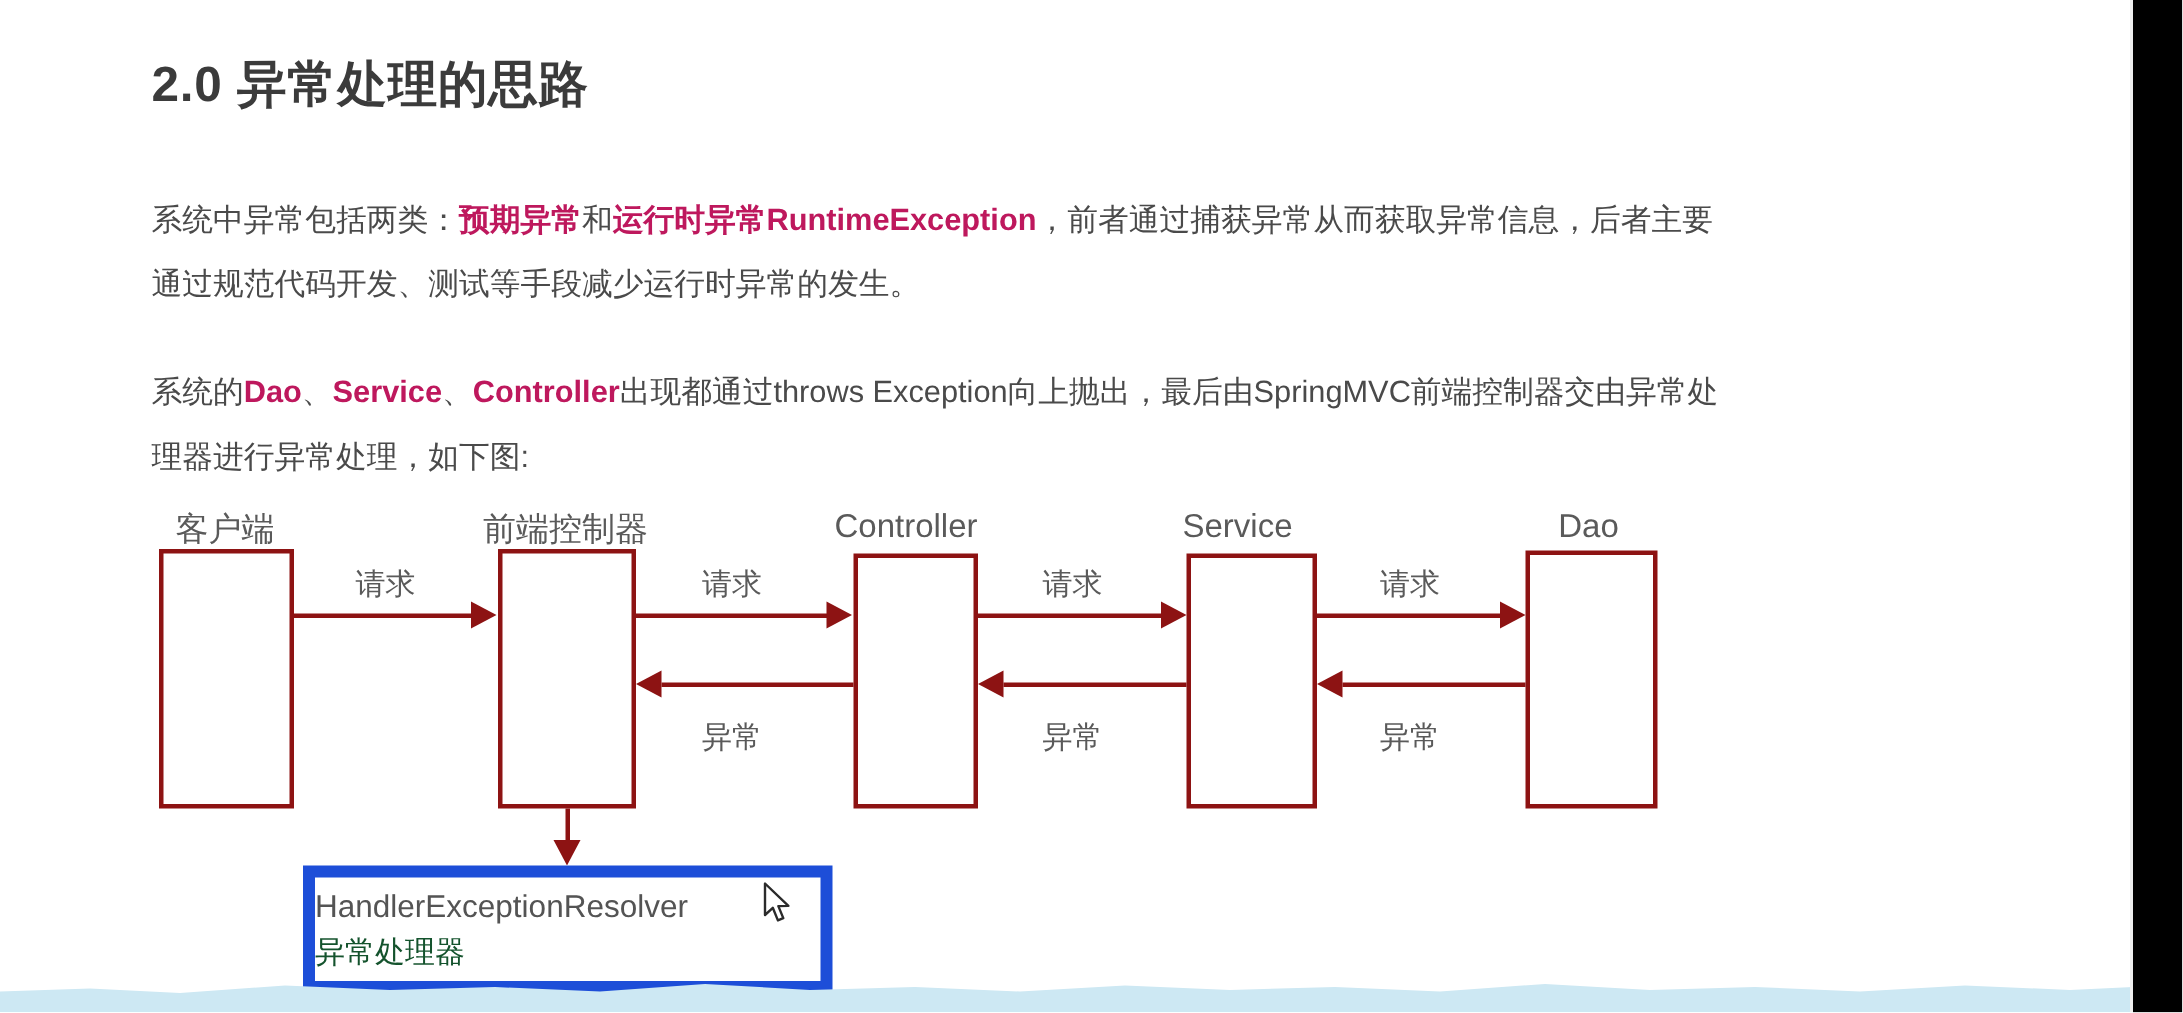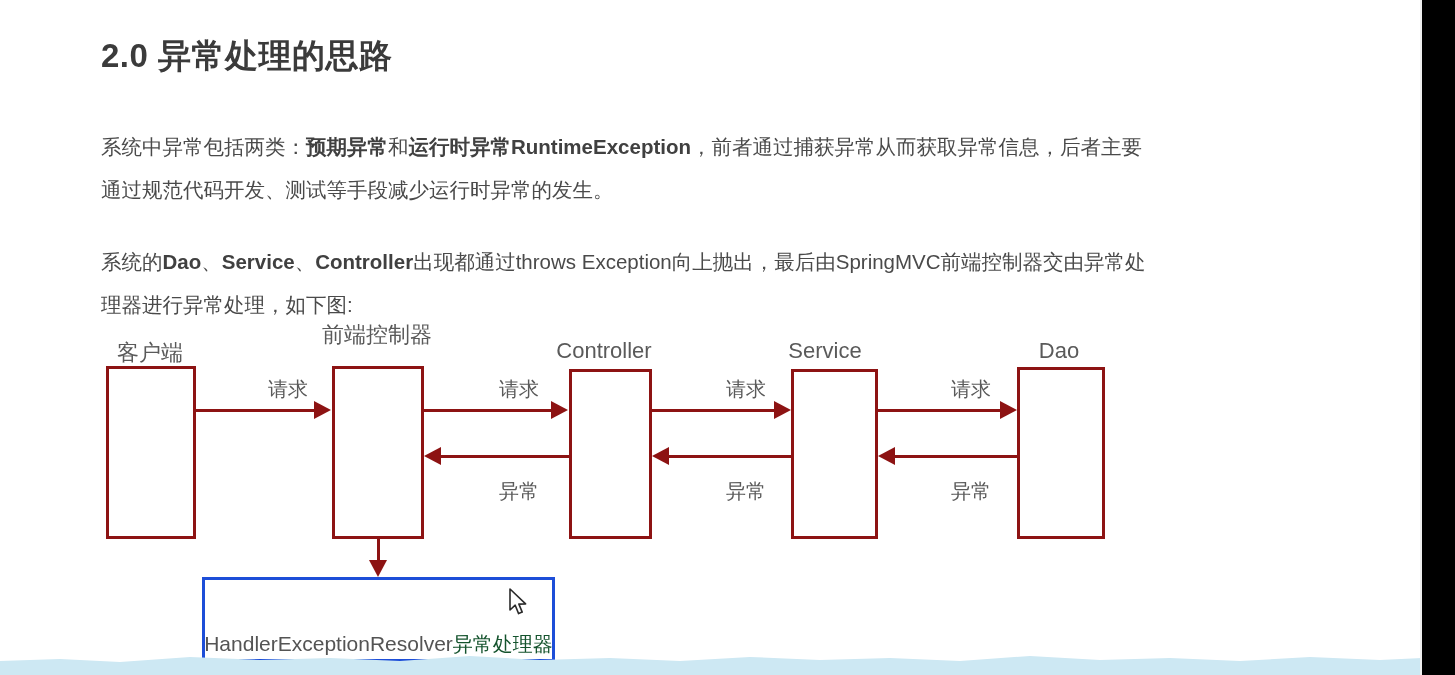--- a/index.html
+++ b/index.html
@@ -60,21 +60,21 @@
     left: 101px;
     width: 1060px;
     font-size: 20.5px;
     line-height: 43px;
     color: #4a4a4a;
   }
   #para-1 { top: 104px; }
   #para-2 { top: 219px; }
 
   .em-red {
-    color: #404040;
+    color: #be185d;
     font-weight: bold;
   }
 
   
   #diagram {
     position: absolute;
     left: 0;
     top: 0;
     width: 1420px;
     height: 675px;
@@ -96,21 +96,20 @@
     background: #ffffff;
     box-sizing: border-box;
   }
 
   .edge-label {
     position: absolute;
     font-size: 20px;
     color: #5a5a5a;
     white-space: nowrap;
     transform: translateX(-50%);
-    margin-left: 31px;
   }
 
   
   .line-h {
     position: absolute;
     height: 3px;
     background: #8d1313;
   }
   .line-v {
     position: absolute;
@@ -137,26 +136,26 @@
     border-top: 17px solid #8d1313;
   }
 
   
   #handler-box {
     position: absolute;
     left: 202px;
     top: 577px;
     width: 353px;
     height: 85px;
-    border: 3px solid #1d4ed8;
+    border: 8px solid #1d4ed8;
     background: #ffffff;
     box-sizing: border-box;
     display: flex;
-    flex-direction: row;
-    align-items: flex-end;
+    flex-direction: column;
+    align-items: flex-start;
     justify-content: center;
   }
   #handler-box .ln1 {
     font-size: 21px;
     color: #545454;
     line-height: 30px;
     white-space: nowrap;
   }
   #handler-box .ln2 {
     font-size: 20px;
@@ -198,21 +197,21 @@
       <span>系统中异常包括两类：</span><span class="em-red">预期异常</span><span>和</span><span class="em-red">运行时异常RuntimeException</span><span>，前者通过捕获异常从而获取异常信息，后者主要通过规范代码开发、测试等手段减少运行时异常的发生。</span>
     </p>
 
     <p class="para" id="para-2">
       <span>系统的</span><span class="em-red">Dao</span><span>、</span><span class="em-red">Service</span><span>、</span><span class="em-red">Controller</span><span>出现都通过throws Exception向上抛出，最后由SpringMVC前端控制器交由异常处理器进行异常处理，如下图:</span>
     </p>
 
     <div id="diagram">
 
       <div class="node-label" style="left:150px; top:338px;">客户端</div>
-      <div class="node-label" style="left:377px; top:320px;">前端控制器</div>
+      <div class="node-label" style="left:377px; top:338px;">前端控制器</div>
       <div class="node-label" style="left:604px; top:338px;">Controller</div>
       <div class="node-label" style="left:825px; top:338px;">Service</div>
       <div class="node-label" style="left:1059px; top:338px;">Dao</div>
 
       <div class="box-red" style="left:106px; top:366px; width:90px;  height:173px;"></div>
       <div class="box-red" style="left:332px; top:366px; width:92px;  height:173px;"></div>
       <div class="box-red" style="left:569px; top:369px; width:83px;  height:170px;"></div>
       <div class="box-red" style="left:791px; top:369px; width:87px;  height:170px;"></div>
       <div class="box-red" style="left:1017px; top:367px; width:88px; height:172px;"></div>
 

